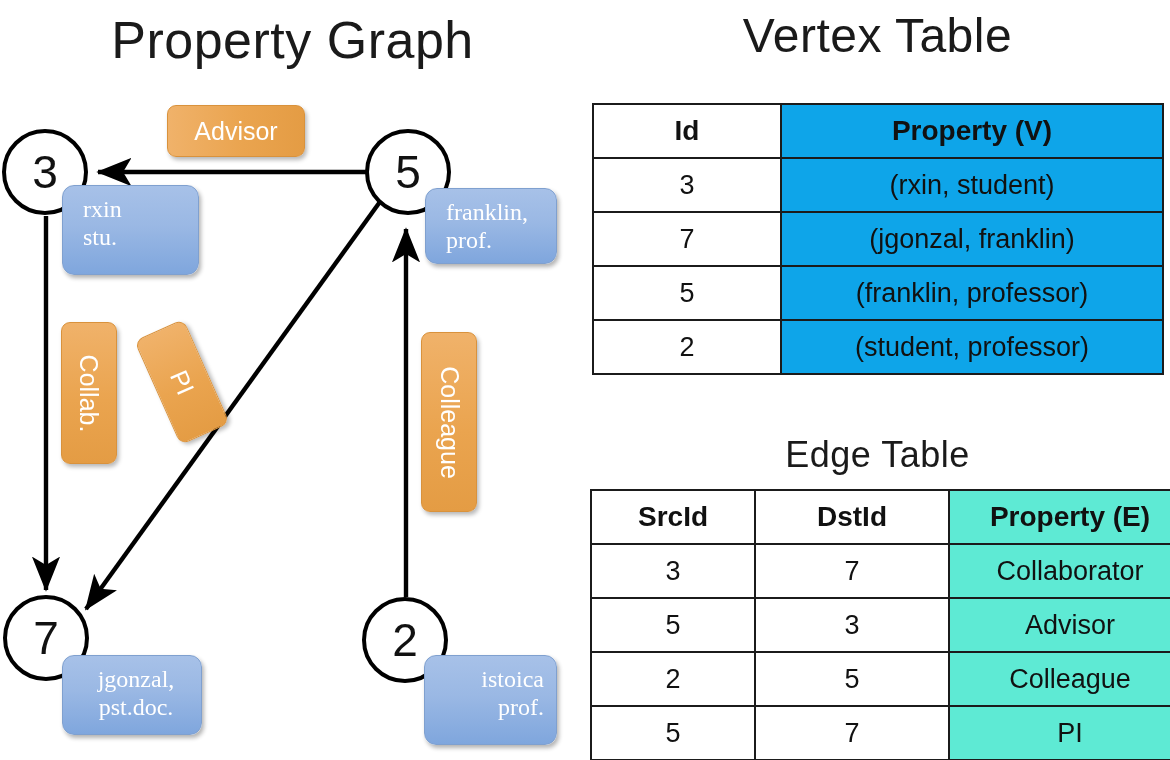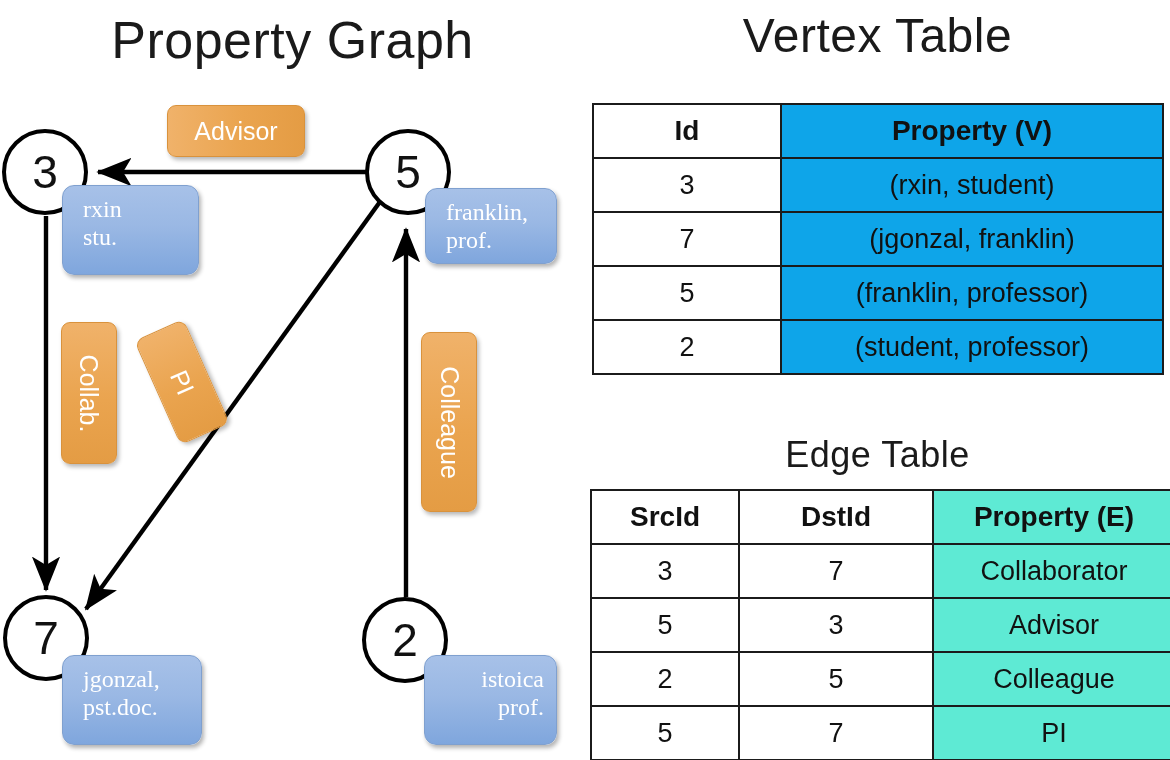--- a/index.html
+++ b/index.html
@@ -137,21 +137,21 @@
     font-size: 28px;
   }
 
   #vertex-table { left: 592px; top: 103px; width: 570px; }
   #vertex-table td, #vertex-table th { height: 52px; }
   #vertex-table .col-id   { width: 188px; }
   #vertex-table .col-prop { width: 382px; background: #0ea5e9; }
 
   #edge-table { left: 590px; top: 489px; width: 572px; }
   #edge-table td, #edge-table th { height: 52px; }
-  #edge-table .col-src  { width: 148px; }
+  #edge-table .col-src  { width: 164px; }
   #edge-table .col-dst  { width: 194px; }
   #edge-table .col-prop { width: 242px; background: #5eead4; }
 </style>
 </head>
 <body>
 
 <div class="heading" id="title-property-graph">Property Graph</div>
 
 <div class="heading" id="title-vertex-table">Vertex Table</div>
 
@@ -194,21 +194,21 @@
   <div class="prop-box" style="left:62px; top:185px; width:137px; height:90px;">
     <div>rxin</div>
     <div>stu.</div>
   </div>
 
   <div class="prop-box" style="left:425px; top:188px; width:132px; height:76px;">
     <div>franklin,</div>
     <div>prof.</div>
   </div>
 
-  <div class="prop-box" style="left:62px; top:655px; width:140px; height:90px;">
+  <div class="prop-box" style="left:62px; top:655px; width:140px; height:80px;text-align:center;">
     <div>jgonzal,</div>
     <div>pst.doc.</div>
   </div>
 
   <div class="prop-box" style="left:424px; top:655px; width:133px; height:90px;text-align:right;">
     <div>istoica</div>
     <div>prof.</div>
   </div>
 
   <div class="edge-label" style="left:167px; top:105px; width:138px; height:52px;">

